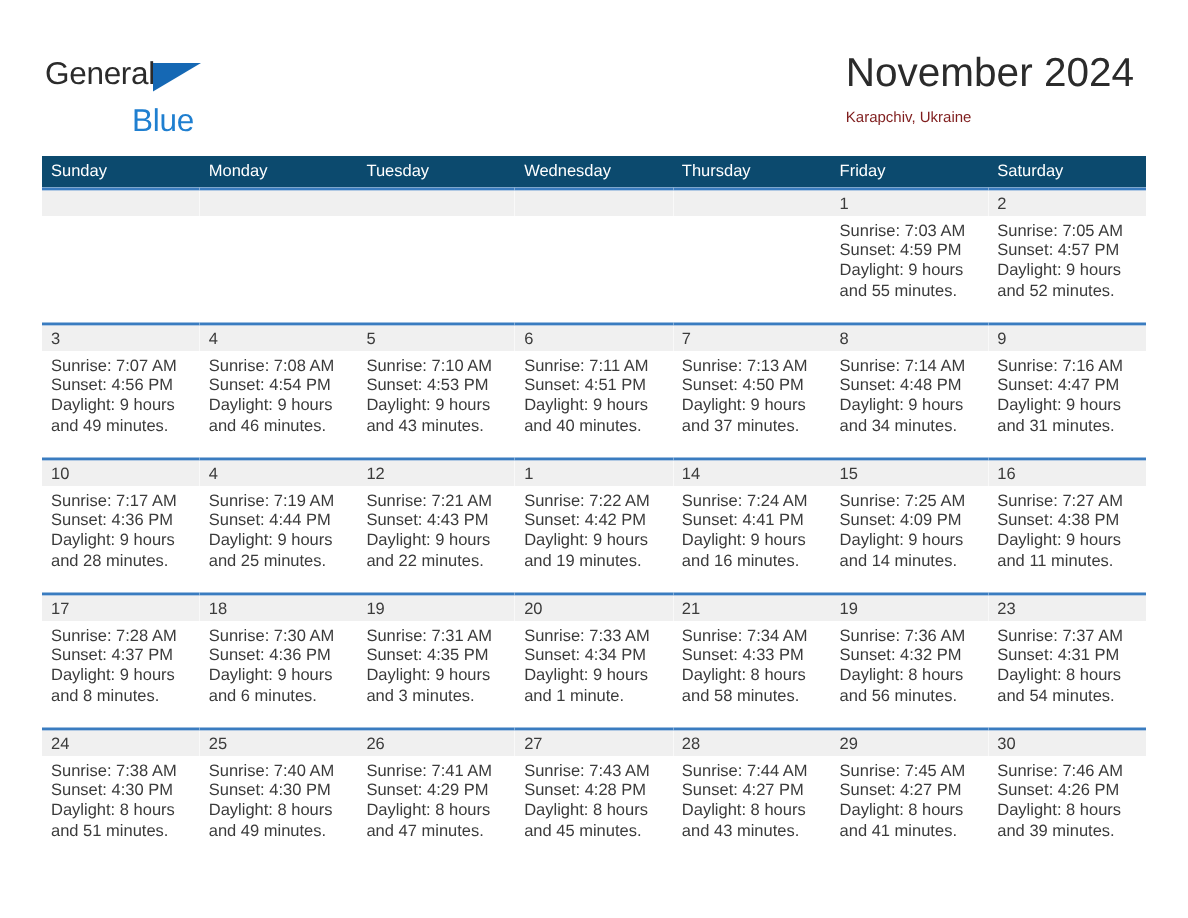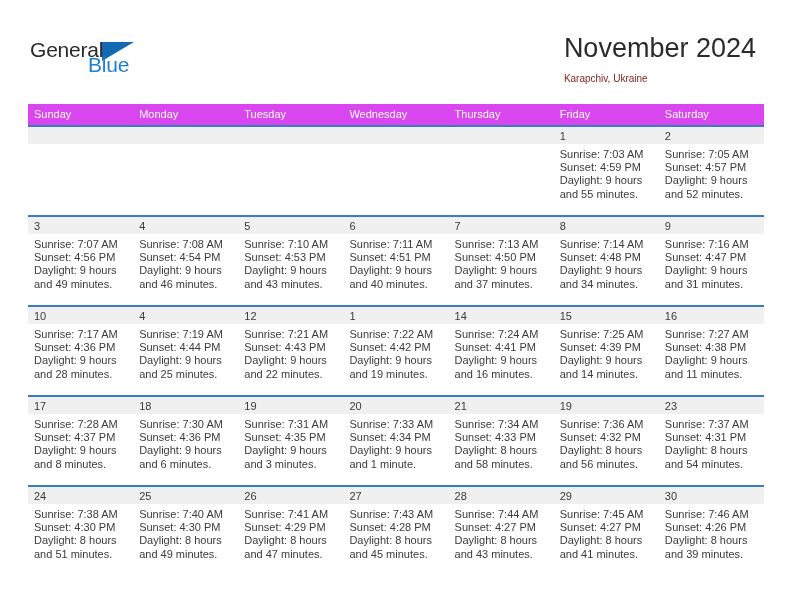--- a/index.html
+++ b/index.html
@@ -51,21 +51,21 @@
     left: 72px;
     top: 4px;
     width: 0;
     height: 0;
     border-left: 32px solid #1568b4;
     border-bottom: 19px solid transparent;
   }
   .logo-blue {
     position: absolute;
     left: 58px;
-    top: 15px;
+    top: 31px;
     font-size: 21px;
     letter-spacing: -0.2px;
     color: #1f7fd0;
     line-height: 24px;
   }
 
   .title-block {
     position: absolute;
     right: 36px;
     top: 32px;
@@ -88,21 +88,21 @@
 
   
   .calendar {
     position: absolute;
     left: 28px;
     top: 104px;
     width: 736px;
   }
   .weekday-row {
     display: flex;
-    background: #d946ef;
+    background: #0c4a6e;
     height: 21px;
   }
   .weekday {
     flex: 1 1 0;
     box-sizing: border-box;
     padding: 4px 0 0 6px;
     font-size: 11px;
     color: #ffffff;
     line-height: 13px;
     white-space: nowrap;
@@ -349,21 +349,21 @@
           <div>Sunrise: 7:24 AM</div>
           <div>Sunset: 4:41 PM</div>
           <div>Daylight: 9 hours</div>
           <div>and 16 minutes.</div>
         </div>
       </div>
       <div class="day-cell">
         <div class="day-num-strip">15</div>
         <div class="day-body">
           <div>Sunrise: 7:25 AM</div>
-          <div>Sunset: 4:39 PM</div>
+          <div>Sunset: 4:09 PM</div>
           <div>Daylight: 9 hours</div>
           <div>and 14 minutes.</div>
         </div>
       </div>
       <div class="day-cell">
         <div class="day-num-strip">16</div>
         <div class="day-body">
           <div>Sunrise: 7:27 AM</div>
           <div>Sunset: 4:38 PM</div>
           <div>Daylight: 9 hours</div>

